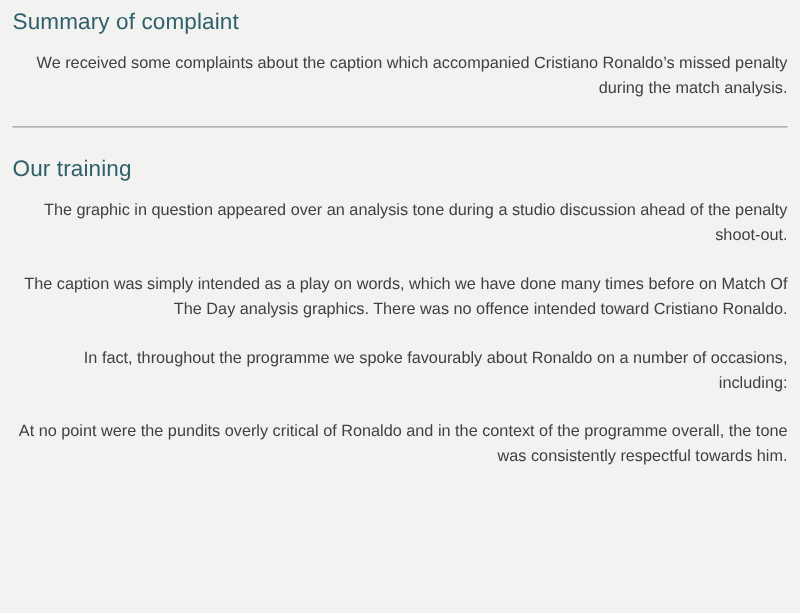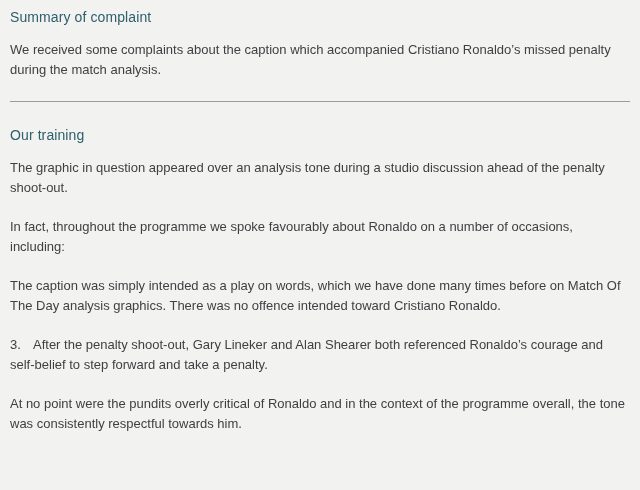--- a/index.html
+++ b/index.html
@@ -14,28 +14,29 @@
     padding: 6px 10px 10px 10px;
     background: #f2f2f1;
     font-family: "Liberation Sans", "DejaVu Sans", sans-serif;
     color: #404043;
     font-size: 13px;
     line-height: 19.5px;
     overflow: hidden;
   }
   h2.section-heading {
     color: #2e5f6a;
-    font-size: 14px;
+    font-size: 18px;
     line-height: 22px;
     font-weight: 500;
     margin: 0 0 12px 0;
     letter-spacing: 0.1px;
   }
   p.body-text {
     margin: 0 0 20px 0;
+    text-align: right;
   }
   hr.divider {
     border: none;
     border-top: 1px solid #9b9b9b;
     margin: 22px 0 22px 0;
   }
   .num-list {
     margin: 0 0 20px 0;
   }
   .num-list .li {
@@ -57,27 +58,24 @@
     <p class="body-text">We received some complaints about the caption which accompanied Cristiano Ronaldo’s missed penalty during the match analysis.</p>
   </section>
 
   <hr class="divider">
 
   <section>
     <h2 class="section-heading">Our training</h2>
 
     <p class="body-text">The graphic in question appeared over an analysis tone during a studio discussion ahead of the penalty shoot-out.</p>
 
+    <p class="body-text">The caption was simply intended as a play on words, which we have done many times before on Match Of The Day analysis graphics. There was no offence intended toward Cristiano Ronaldo.</p>
+
     <p class="body-text">In fact, throughout the programme we spoke favourably about Ronaldo on a number of occasions, including:</p>
 
-    <p class="body-text">The caption was simply intended as a play on words, which we have done many times before on Match Of The Day analysis graphics. There was no offence intended toward Cristiano Ronaldo.</p>
-
     <div class="num-list">
-      <div class="li">
-        <span class="num">3.</span><span>After the penalty shoot-out, Gary Lineker and Alan Shearer both referenced Ronaldo’s courage and self-belief to step forward and take a penalty.</span>
-      </div>
     </div>
 
     <p class="body-text">At no point were the pundits overly critical of Ronaldo and in the context of the programme overall, the tone was consistently respectful towards him.</p>
 
   </section>
 
 </div>
 
 </body></html>

